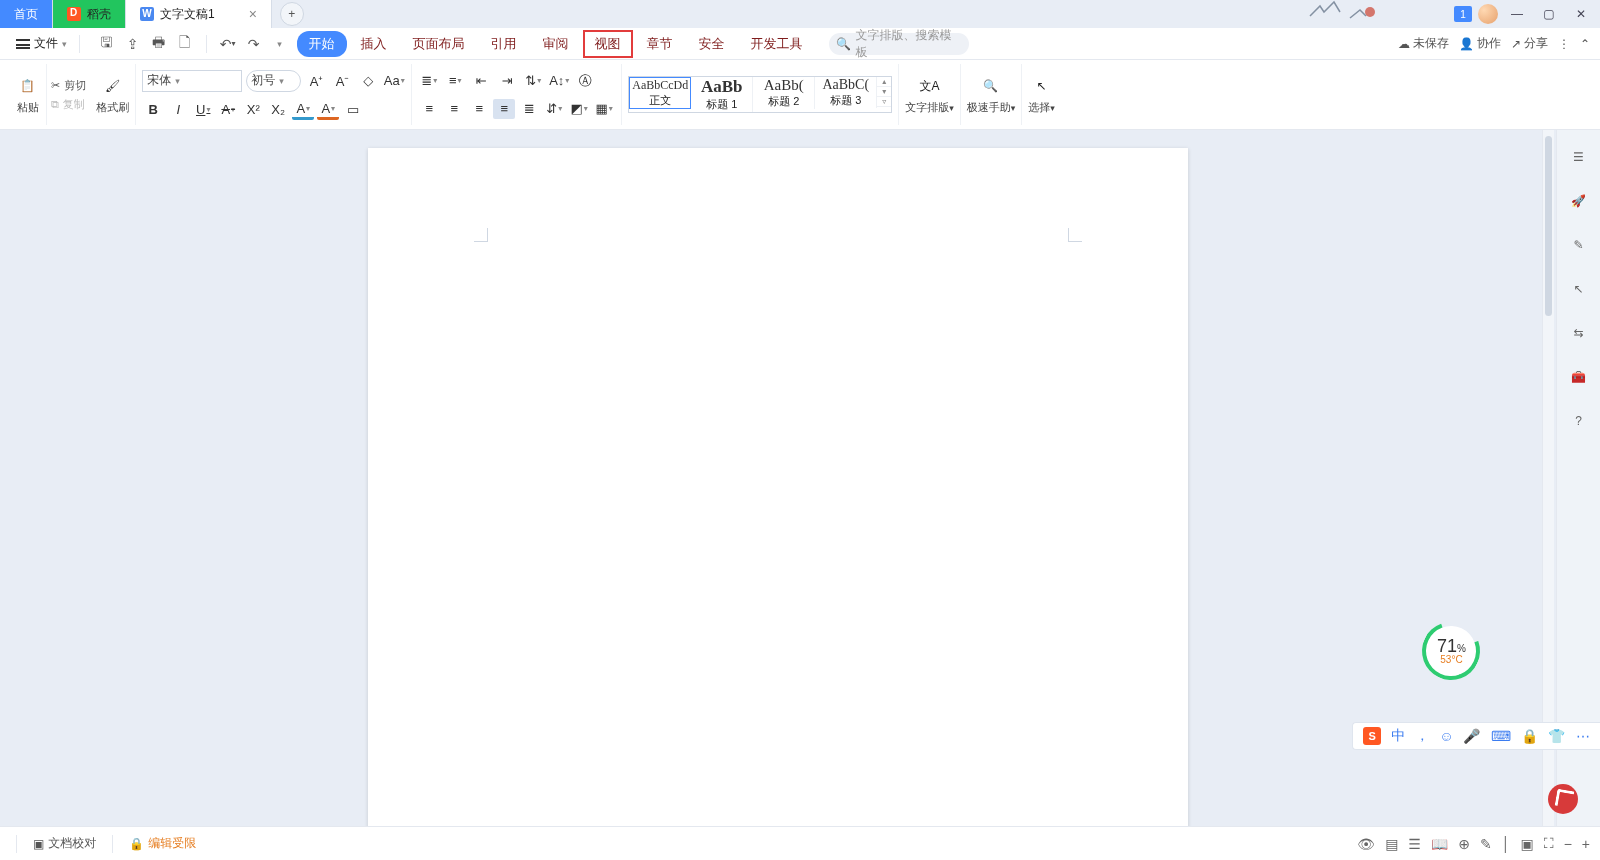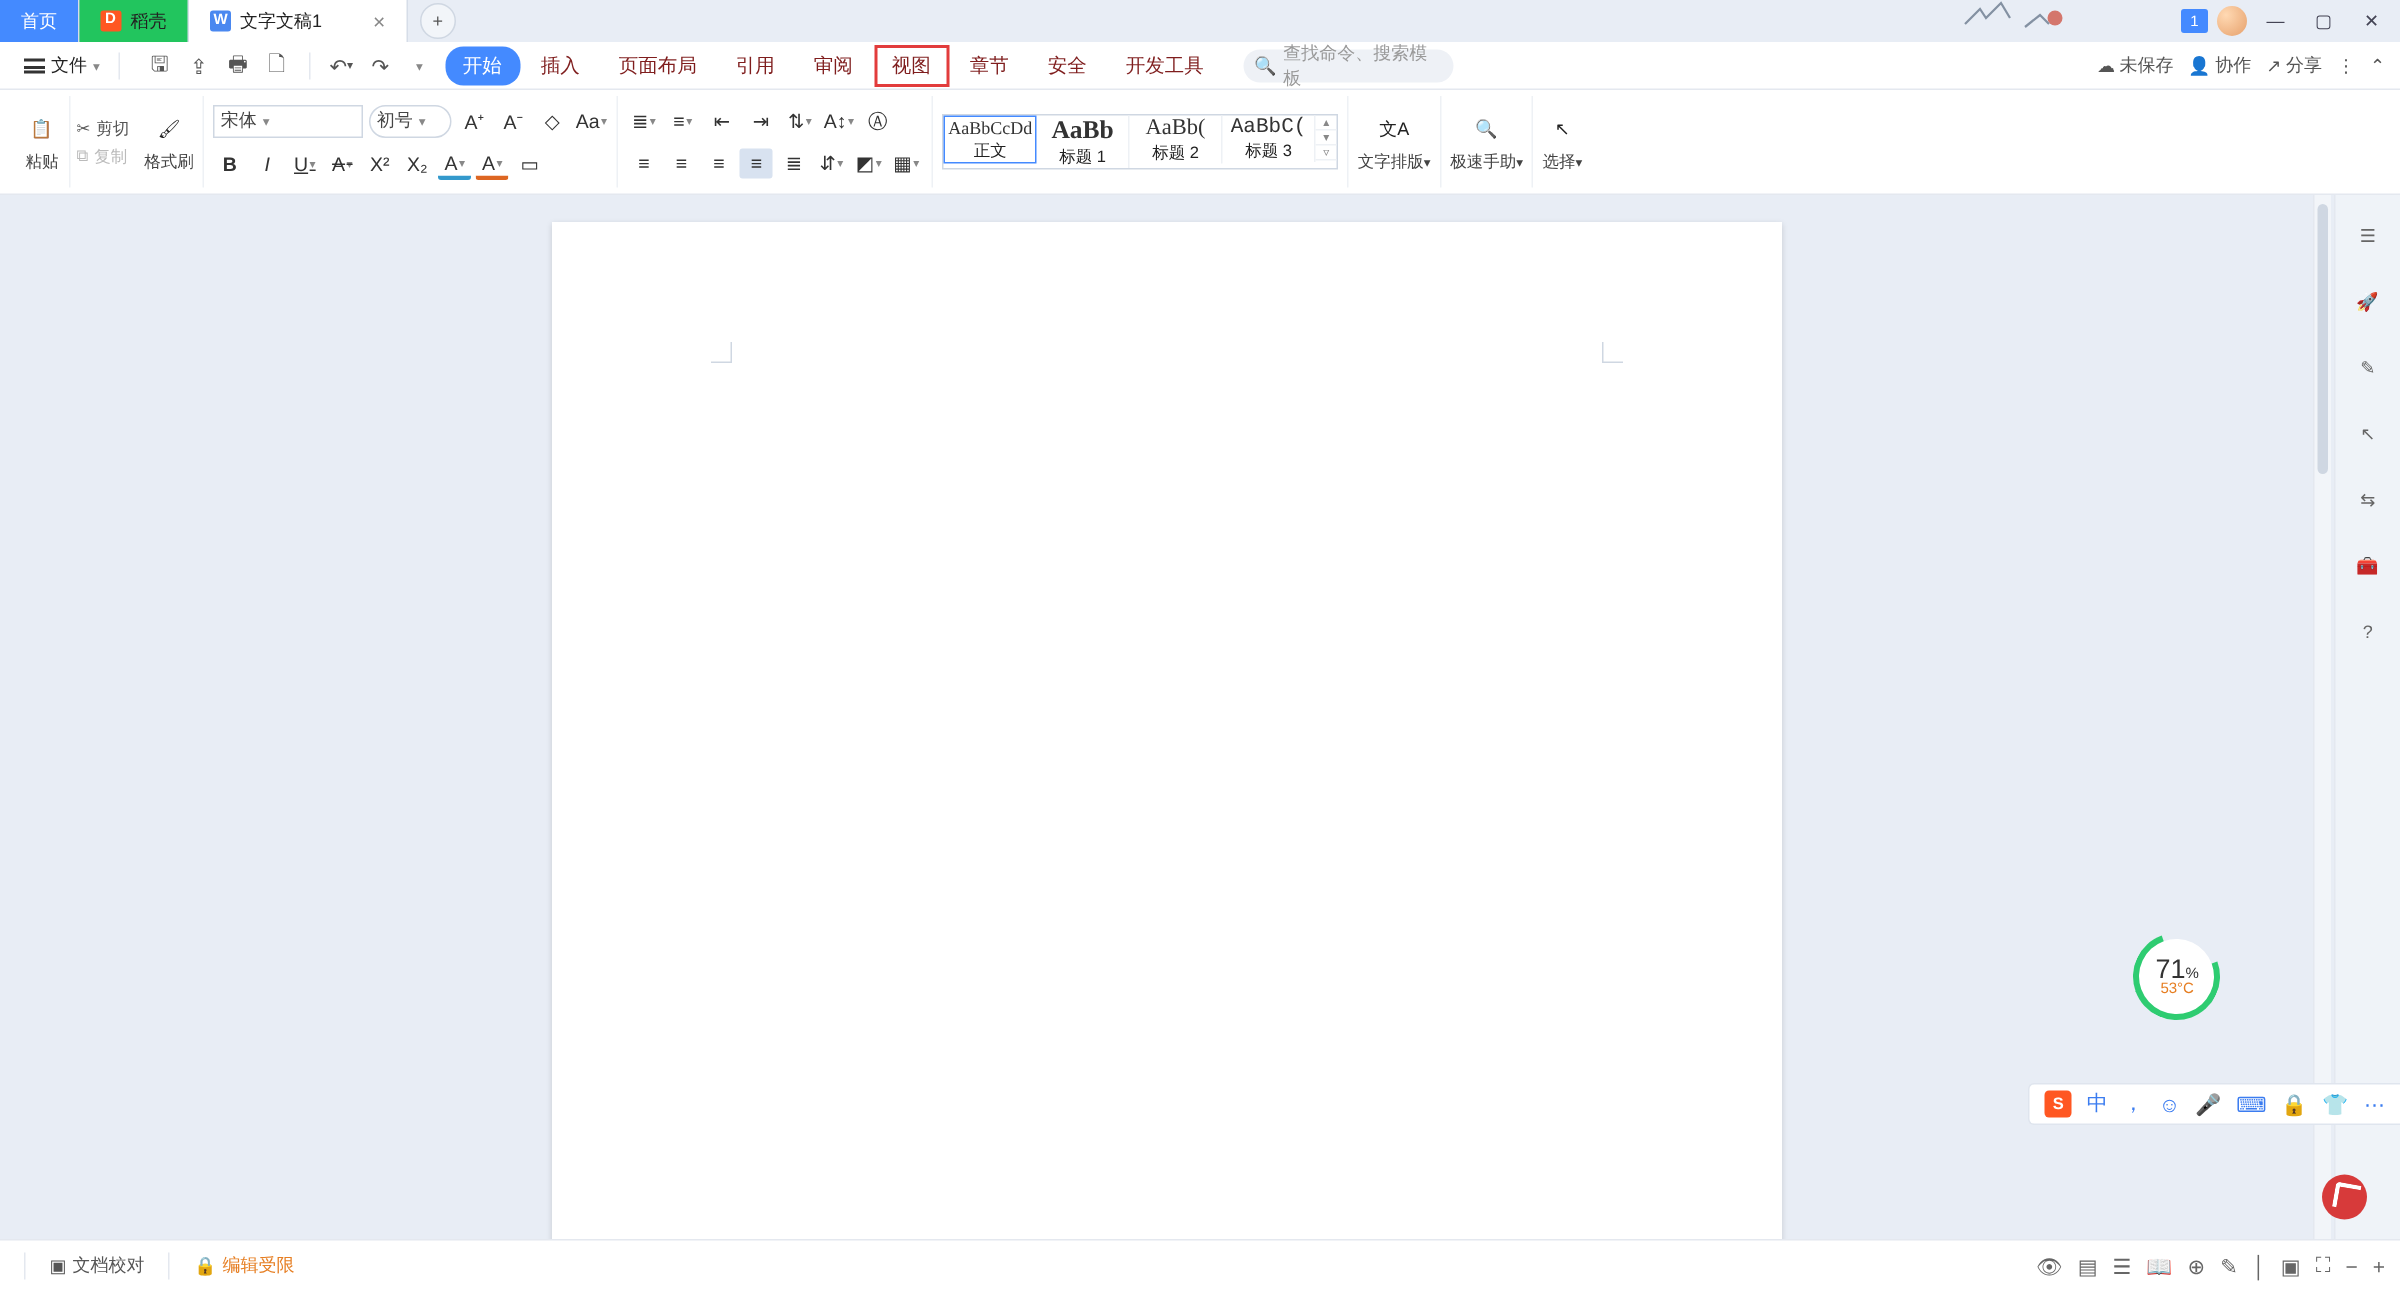--- a/index.html
+++ b/index.html
@@ -54,21 +54,21 @@
 .fbtn .dd{ font-size:8px; color:#888; margin-left:1px;}
 .fontcolor { border-bottom:3px solid #d62; }
 .fontcolor2 { border-bottom:3px solid #39c; }
 .stylegallery { display:flex; align-items:flex-start; border:1px solid #cfd7e2; }
 .sg-item { width:62px; display:flex; flex-direction:column; align-items:center; justify-content:center; font-size:11px; border-right:1px solid #eef1f5; cursor:pointer; }
 .sg-item.first{ border:1px solid #448aff; }
 .sg-item .prev { font-family: "Times New Roman", serif; color:#333; }
 .sg-item.n1 .prev{ font-size:12px; }
 .sg-item.n2 .prev{ font-size:17px; font-weight:bold;}
 .sg-item.n3 .prev{ font-size:15px;}
-.sg-item.n4 .prev{ font-size:14px;font-family:Liberation Mono, monospace;}
+.sg-item.n4 .prev{ font-size:14px;}
 .sg-arrows{ width:14px; display:flex; flex-direction:column; }
 .sg-arrows div{ flex:1; display:flex; align-items:center; justify-content:center; font-size:8px; color:#888; border-bottom:1px solid #eef1f5;}
 
 
 .canvas-wrap { position:absolute; top:130px; bottom:34px; left:0; right:44px; background:#e8edf5; overflow:hidden; }
 .page { position:absolute; top:18px; left:50%; transform:translateX(-50%); width:820px; height:1060px; background:#fff; box-shadow:0 1px 4px rgba(0,0,0,.15); }
 .page .corner{ position:absolute; width:14px; height:14px; border-color:#cfd7e2; }
 .page .c-tl{ top:80px; left:106px; border-bottom:1px solid #cfd7e2; border-right:1px solid #cfd7e2;}
 .page .c-tr{ top:80px; right:106px; border-bottom:1px solid #cfd7e2; border-left:1px solid #cfd7e2;}
 .vscroll{ position:absolute; right:2px; top:0; bottom:0; width:12px; background:#f2f5f9; border-left:1px solid #e4e8ef;}
@@ -165,21 +165,21 @@
     <div class="mtab"><span>页面布局</span></div>
     <div class="mtab"><span>引用</span></div>
     <div class="mtab"><span>审阅</span></div>
     <div class="mtab highlight"><span>视图</span></div>
     <div class="mtab"><span>章节</span></div>
     <div class="mtab"><span>安全</span></div>
     <div class="mtab"><span>开发工具</span></div>
   </div>
   <div class="searchbox">
     <span>🔍</span>
-    <span>查找命令、搜索模板</span>
+    <span>文字排版、搜索模板</span>
   </div>
   <div class="menu-right">
     <div class="mi">
         <span>☁</span>
         <span>未保存</span>
       </div>
     <div class="mi">
         <span>👤</span>
         <span>协作</span>
       </div>

